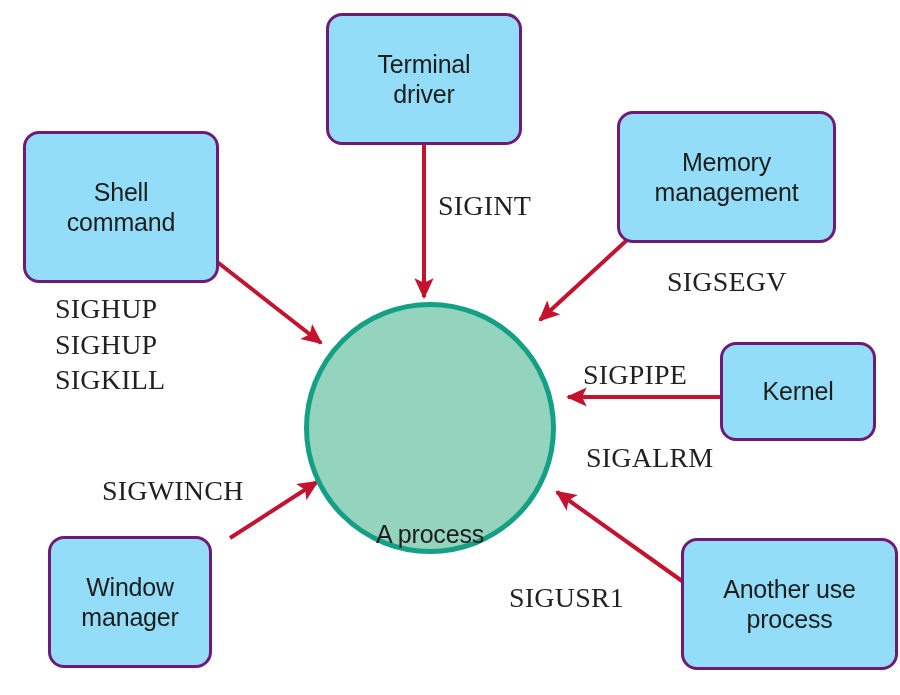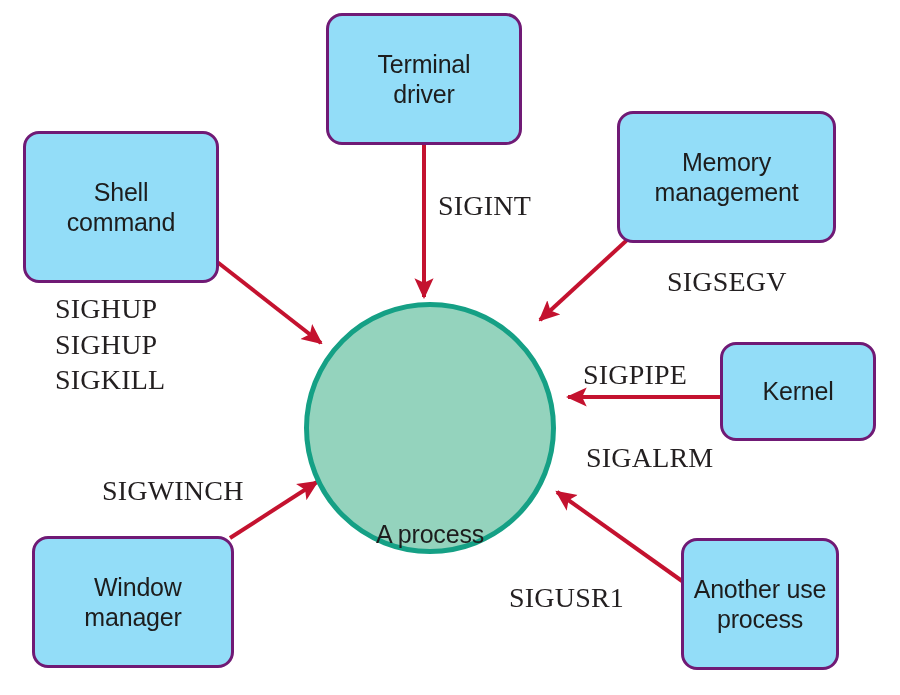--- a/index.html
+++ b/index.html
@@ -113,25 +113,25 @@
   </div>
 
   <div class="node-box" style="left:617px; top:111px; width:219px; height:132px;">
     <span class="node-label"><span>Memory</span><br><span>management</span></span>
   </div>
 
   <div class="node-box" style="left:720px; top:342px; width:156px; height:99px;">
     <span class="node-label">Kernel</span>
   </div>
 
-  <div class="node-box" style="left:681px; top:538px; width:158px; height:132px;">
+  <div class="node-box" style="left:681px; top:538px; width:217px; height:132px;">
     <span class="node-label"><span>Another use</span><br><span>process</span></span>
   </div>
 
-  <div class="node-box" style="left:32px; top:536px; width:202px; height:132px;text-align:right;">
+  <div class="node-box" style="left:48px; top:536px; width:164px; height:132px;">
     <span class="node-label"><span>Window</span><br><span>manager</span></span>
   </div>
 
   <div class="signal-label" style="left:55px; top:291px;"><span>SIGHUP</span><br><span>SIGHUP</span><br><span>SIGKILL</span></div>
 
   <div class="signal-label" style="left:438px; top:172px;margin-top:16px;"><span>SIGINT</span><br></div>
 
   <div class="signal-label" style="left:667px; top:264px;"><span>SIGSEGV</span></div>
 
   <div class="signal-label" style="left:583px; top:337px;margin-top:20px;"><span>SIGPIPE</span></div>

